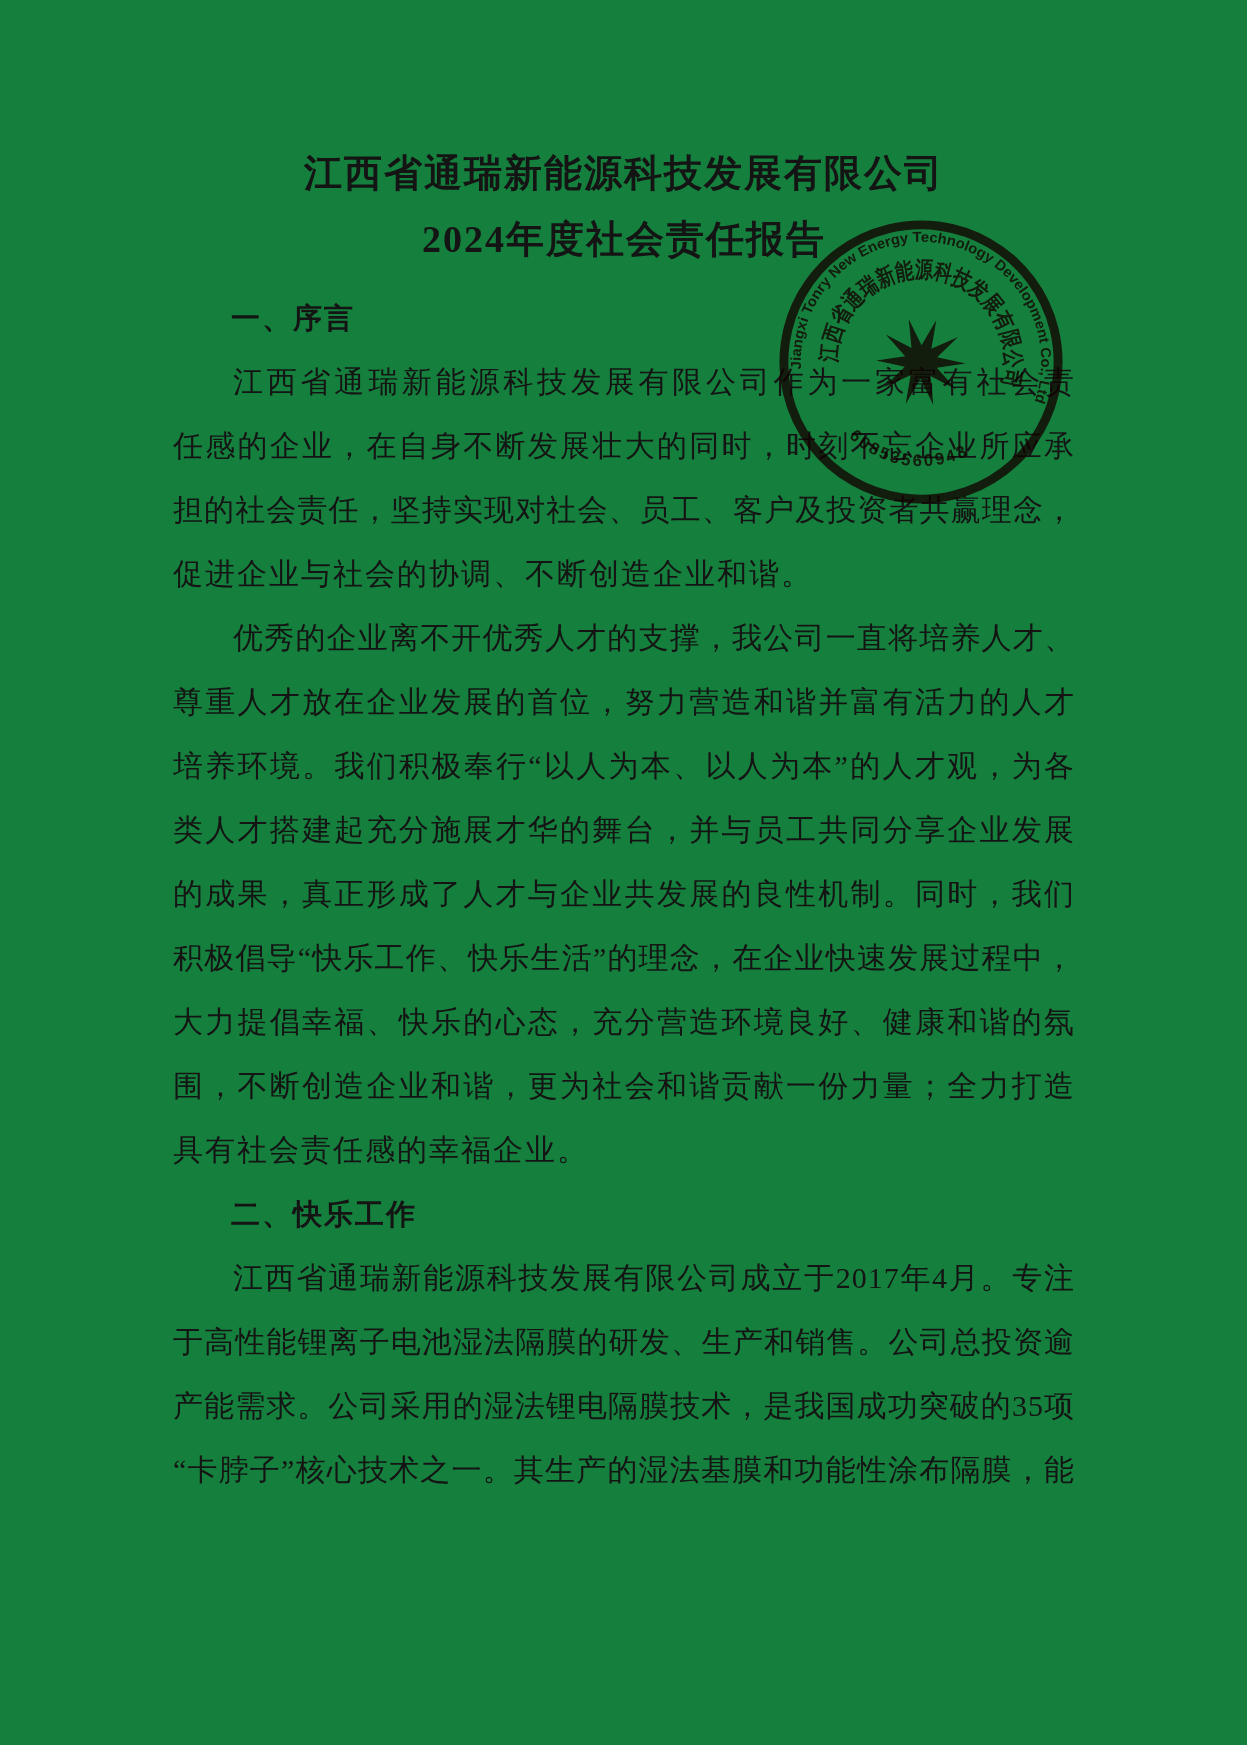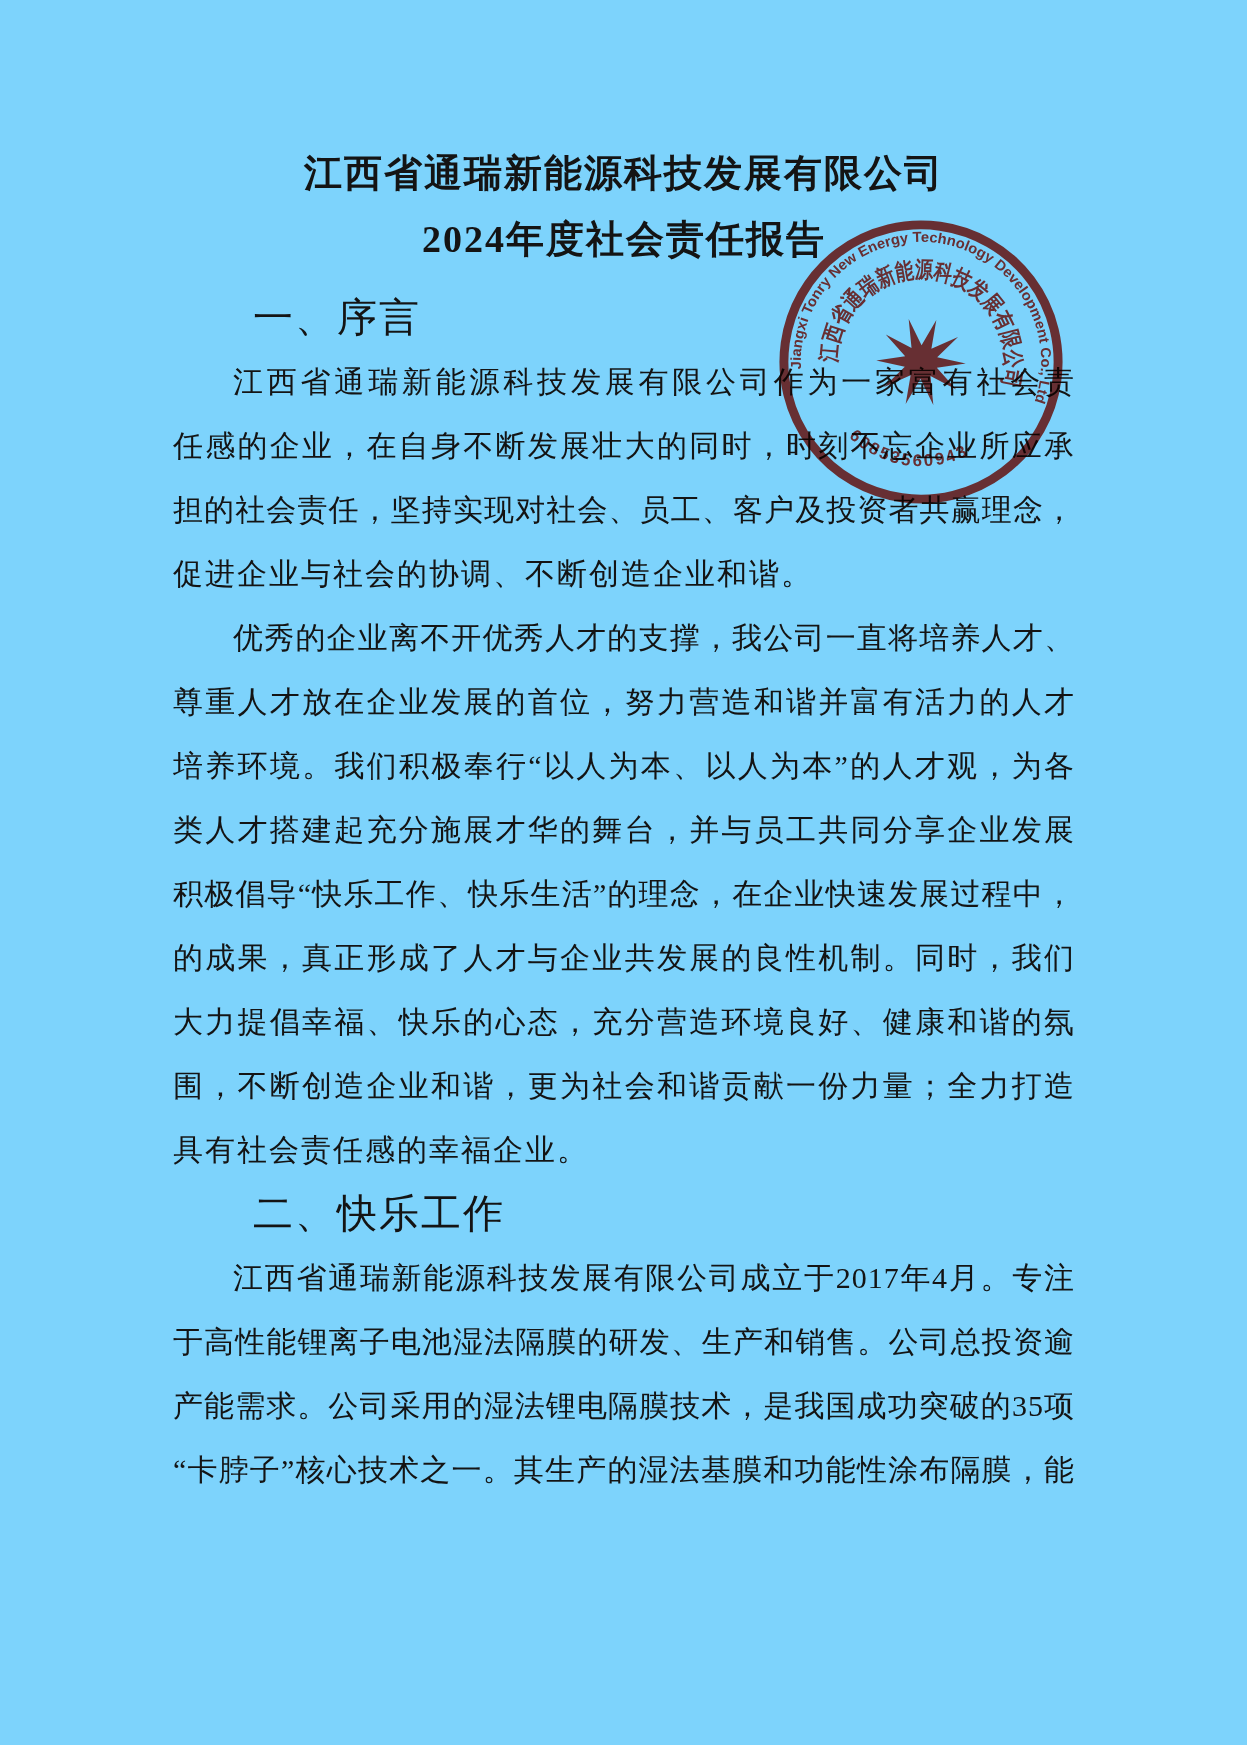--- a/index.html
+++ b/index.html
@@ -9,36 +9,36 @@
     height: 1745px;
     position: relative;
     font-family: "Liberation Serif", "DejaVu Serif", serif;
     color: #141414;
     overflow: hidden;
   }
   .page {
     position: absolute;
     inset: 0;
     padding: 140px 172px 0 173px; 
-    background: #7dd3fc;
+    background: #15803d;
   }
   
   .title-line {
     text-align: center;
     font-size: 38px;
     font-weight: bold;
     line-height: 66px;
     letter-spacing: 2px;
     white-space: nowrap;
   }
   
   .doc-body { margin-top: 14px; }
   .heading {
-    font-size: 40px;
-    font-weight: normal;
+    font-size: 29px;
+    font-weight: bold;
     line-height: 64px;
     text-indent: 2em;
     letter-spacing: 2px;
     white-space: nowrap;
   }
   .para { width: 902px; }
   .line {
     font-size: 30px;
     line-height: 64px;
     height: 64px;
@@ -76,22 +76,22 @@
         <div class="line para-first">江西省通瑞新能源科技发展有限公司作为一家富有社会责</div>
         <div class="line">任感的企业，在自身不断发展壮大的同时，时刻不忘企业所应承</div>
         <div class="line">担的社会责任，坚持实现对社会、员工、客户及投资者共赢理念，</div>
         <div class="line para-last">促进企业与社会的协调、不断创造企业和谐。</div>
       </div>
       <div class="para">
         <div class="line para-first">优秀的企业离不开优秀人才的支撑，我公司一直将培养人才、</div>
         <div class="line">尊重人才放在企业发展的首位，努力营造和谐并富有活力的人才</div>
         <div class="line">培养环境。我们积极奉行“以人为本、以人为本”的人才观，为各</div>
         <div class="line">类人才搭建起充分施展才华的舞台，并与员工共同分享企业发展</div>
+        <div class="line">的成果，真正形成了人才与企业共发展的良性机制。同时，我们</div>
         <div class="line">积极倡导“快乐工作、快乐生活”的理念，在企业快速发展过程中，</div>
-        <div class="line">的成果，真正形成了人才与企业共发展的良性机制。同时，我们</div>
         <div class="line">大力提倡幸福、快乐的心态，充分营造环境良好、健康和谐的氛</div>
         <div class="line">围，不断创造企业和谐，更为社会和谐贡献一份力量；全力打造</div>
         <div class="line para-last">具有社会责任感的幸福企业。</div>
       </div>
       <div class="heading">二、快乐工作</div>
       <div class="para">
         <div class="line para-first">江西省通瑞新能源科技发展有限公司成立于2017年4月。专注</div>
         <div class="line">于高性能锂离子电池湿法隔膜的研发、生产和销售。公司总投资逾</div>
         <div class="line">产能需求。公司采用的湿法锂电隔膜技术，是我国成功突破的35项</div>
         <div class="line">“卡脖子”核心技术之一。其生产的湿法基膜和功能性涂布隔膜，能</div>

